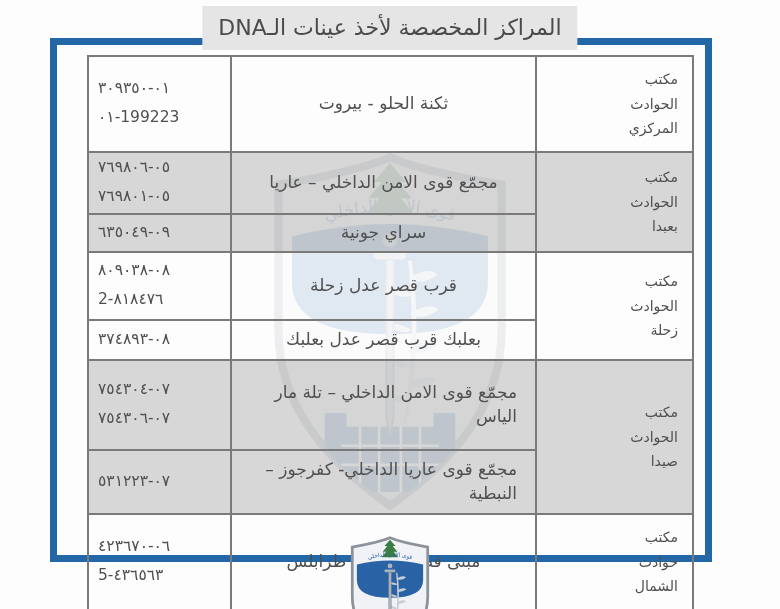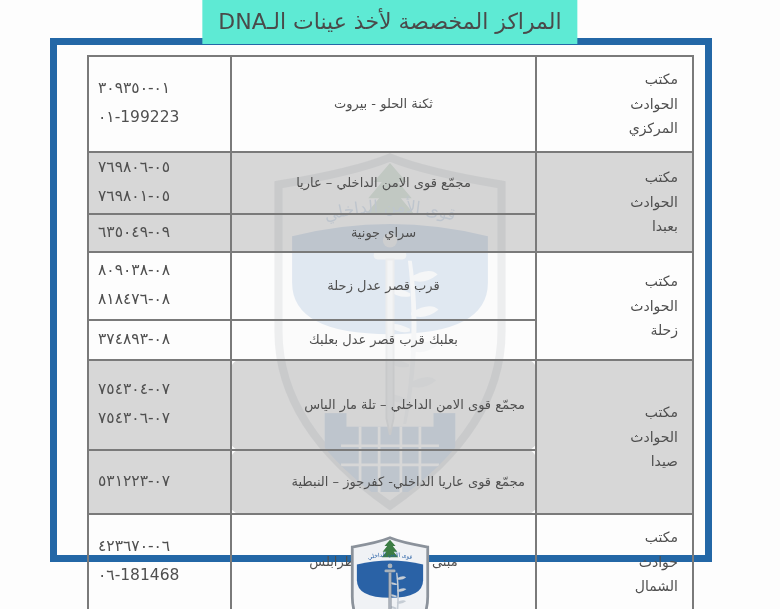--- a/index.html
+++ b/index.html
@@ -5,22 +5,22 @@
   html,body{margin:0;padding:0;}
   .stage{
     position:relative; width:780px; height:609px; overflow:hidden;
     background:#fdfdfd; font-family:"DejaVu Sans", sans-serif; color:#4f4f4f;
   }
   .frame{
     position:absolute; left:50px; top:38px; width:662px; height:524px;
     box-sizing:border-box; border:7px solid #2367a6; z-index:1;
   }
   .title-wrap{
-    position:absolute; top:0; left:390px; transform:translateX(-50%);
-    background:#5eead4; padding:0 16px; z-index:3; white-space:nowrap;
+    position:absolute; top:6px; left:390px; transform:translateX(-50%);
+    background:#e5e5e5; padding:0 16px; z-index:3; white-space:nowrap;
   }
   .page-title{
     font-size:22px; color:#4a4a4a; line-height:44px; direction:rtl;
   }
   .emblem-watermark{
     position:absolute; left:254px; top:152px; width:272px; opacity:0.13; z-index:0;
   }
   .emblem-logo{
     position:absolute; left:344px; top:536px; width:92px; z-index:6;
   }
@@ -28,22 +28,22 @@
   table.centers{
     border-collapse:collapse; table-layout:fixed; direction:rtl;
     width:605px; background:transparent;
   }
   table.centers td{
     border:2px solid #7a7a7a; vertical-align:middle; overflow:hidden;
   }
   col.c-office{width:157px;} col.c-loc{width:305px;} col.c-phone{width:143px;}
   td.office-cell{ text-align:right; font-size:14px; padding:4px 14px; }
   td.office-cell .oline{ line-height:1.75; }
-  td.location-cell{ text-align:center; font-size:13px; line-height:1.4; padding:3px 10px; }
-  td.location-cell.start{ text-align:right;border-radius:9px; }
+  td.location-cell{ text-align:center; font-size:17px; line-height:1.4; padding:3px 18px; }
+  td.location-cell.start{ text-align:right; }
   td.phone-cell{
     direction:ltr; text-align:left; padding:0 4px 2px 9px;
     font-size:15.5px; letter-spacing:0.4px;
   }
   td.phone-cell .pline{ line-height:1.85; white-space:nowrap; }
   td.shade{ background:rgba(0,0,0,0.15); }
   tr.h86 td{height:86px;} tr.h54 td{height:54px;} tr.h30 td{height:30px;margin-top:32px;}
   tr.h60 td{height:60px;} tr.h32 td{height:32px;border-radius:11px;} tr.h82 td{height:82px;}
   tr.h56 td{height:56px;}
 </style>
@@ -145,21 +145,21 @@
 
       <tr class="h60">
         <td class="office-cell" rowspan="2">
           <div class="oline">مكتب</div>
           <div class="oline">الحوادث</div>
           <div class="oline">زحلة</div>
         </td>
         <td class="location-cell">قرب قصر عدل زحلة</td>
         <td class="phone-cell">
           <div class="pline">٠٨-٨٠٩٠٣٨</div>
-          <div class="pline">٠٨-٨١٨٤٧٦</div>
+          <div class="pline">2-٨١٨٤٧٦</div>
         </td>
       </tr>
       <tr class="h32">
         <td class="location-cell">بعلبك قرب قصر عدل بعلبك</td>
         <td class="phone-cell">
           <div class="pline">٠٨-٣٧٤٨٩٣</div>
         </td>
       </tr>
 
       <tr class="h82">
@@ -183,21 +183,21 @@
 
       <tr class="h86">
         <td class="office-cell">
           <div class="oline">مكتب</div>
           <div class="oline">حوادث</div>
           <div class="oline">الشمال</div>
         </td>
         <td class="location-cell">مبنى فصيلة التل – طرابلس</td>
         <td class="phone-cell">
           <div class="pline">٠٦-٤٢٣٦٧٠</div>
-          <div class="pline">٠٦-181468</div>
+          <div class="pline">5-٤٣٦٥٦٣</div>
         </td>
       </tr>
     </tbody>
       </table>
   </div>
 
   <svg class="emblem-logo" viewBox="0 0 100 132" aria-hidden="true">
     <defs>
         <clipPath id="clipL">
           <path d="M50 2 C38 7 21 10 9 12 L9 66 C9 93 27 114 50 130 C73 114 91 93 91 66 L91 12 C79 10 62 7 50 2 Z"></path>

